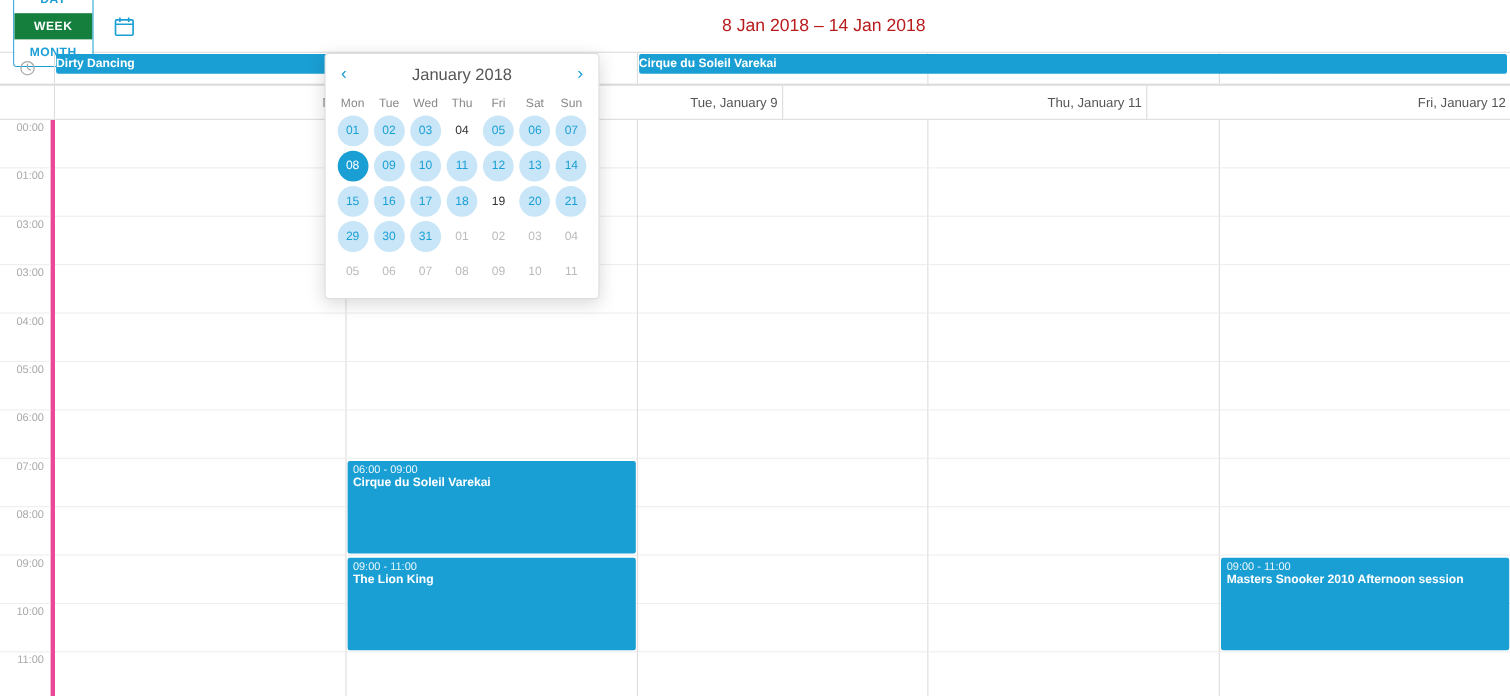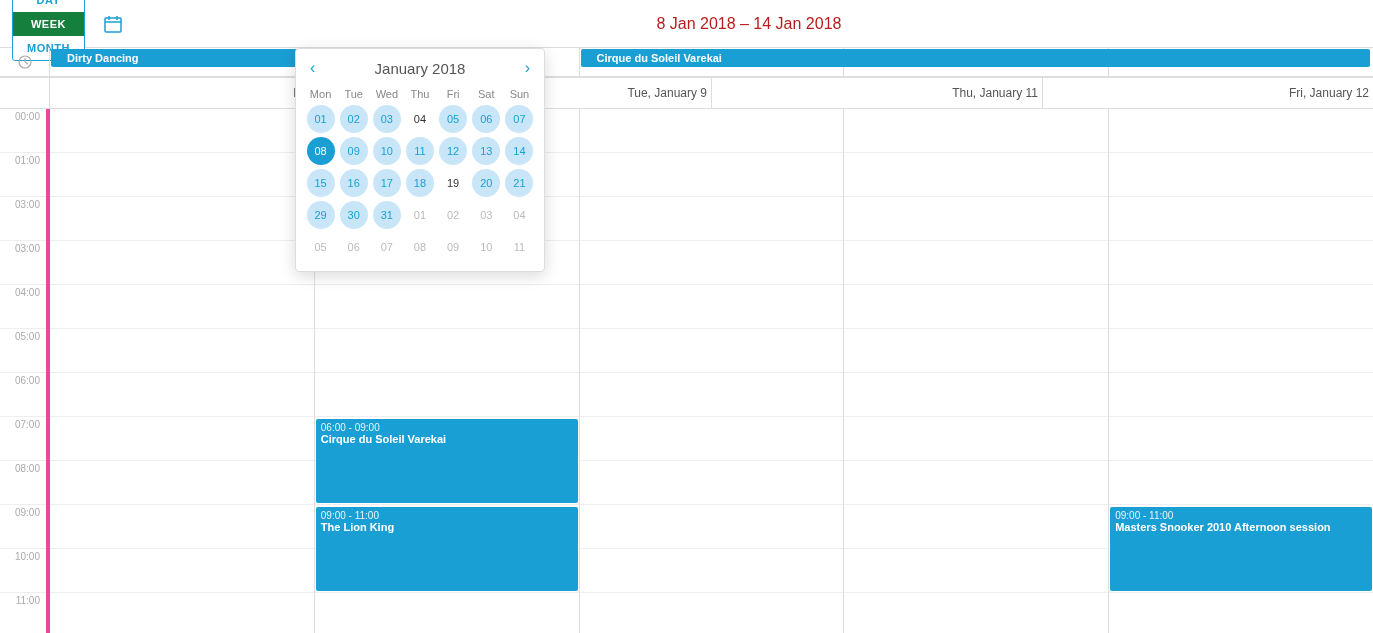--- a/index.html
+++ b/index.html
@@ -226,21 +226,21 @@
       border-right: 1px solid #ddd;
       min-height: 28px;
       position: relative;
     }
     .allday-day:last-child { border-right: none; }
     .allday-event {
       background: #1a9fd4;
       color: #fff;
       font-size: 11px;
       font-weight: bold;
-      padding: 3px 16px;
+      padding: 3px 0;
       white-space: nowrap;
       overflow: hidden;
       text-overflow: ellipsis;
       margin: 1px;
       border-radius: 2px;
     }
 
     
     .timed-event {
       position: absolute;

